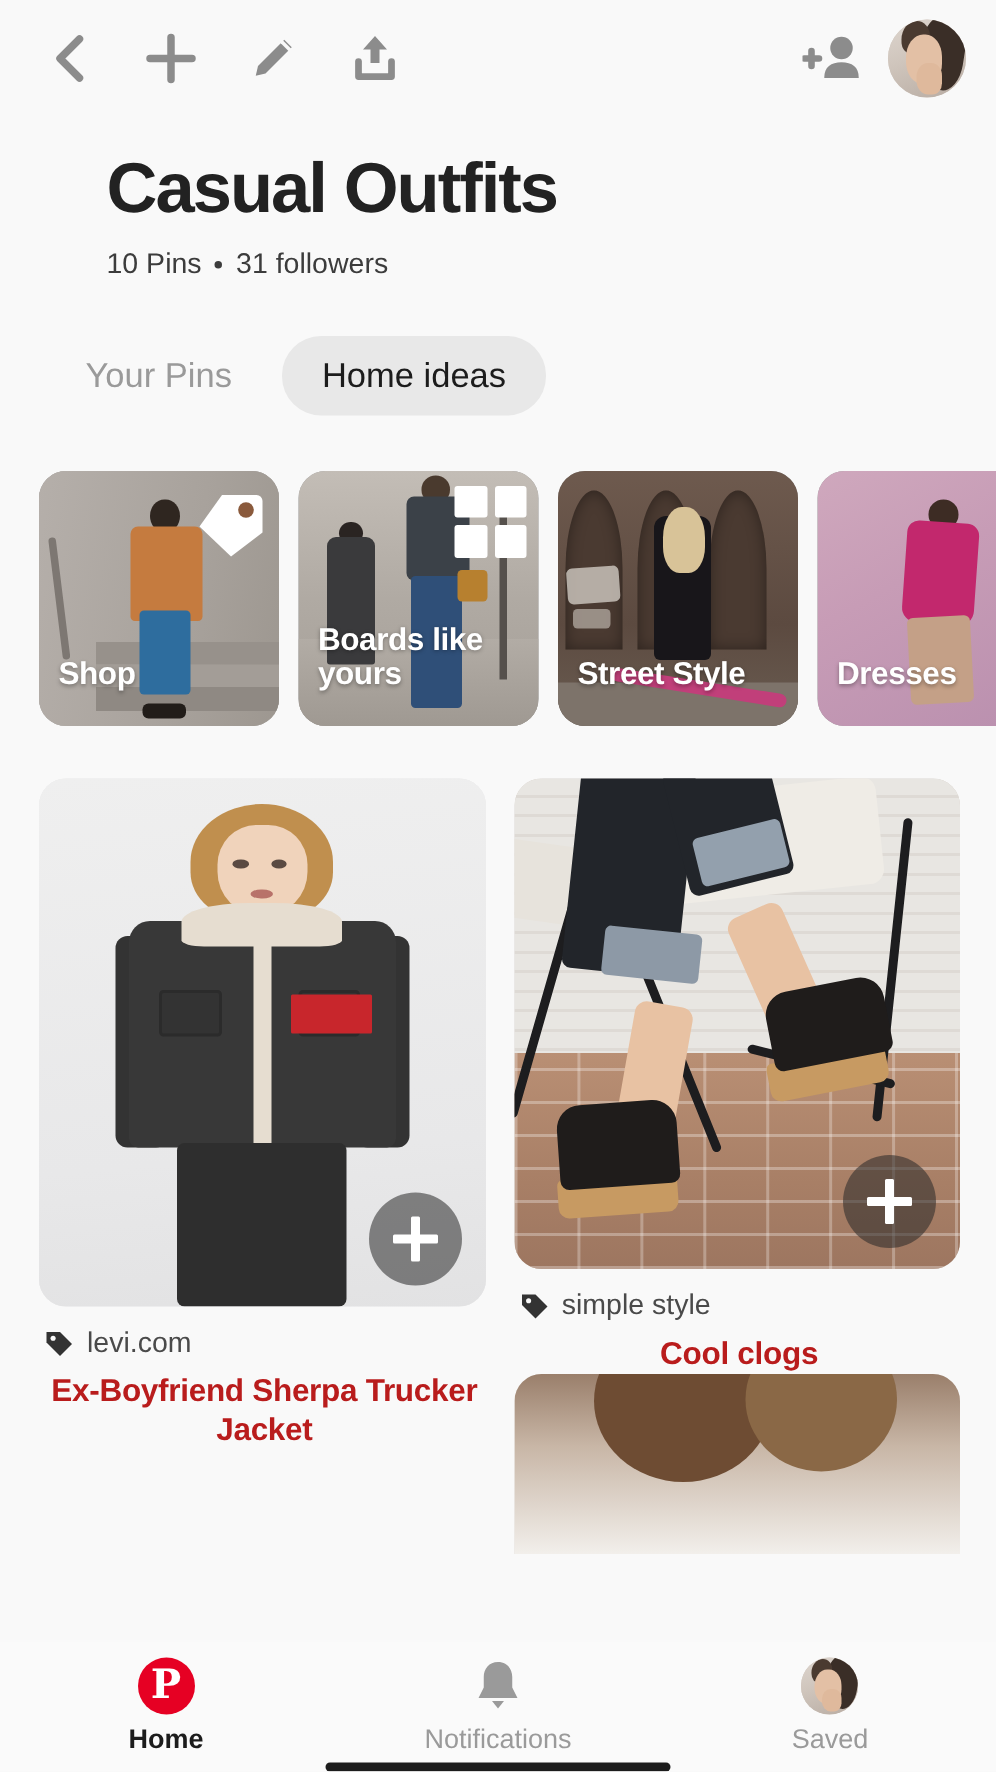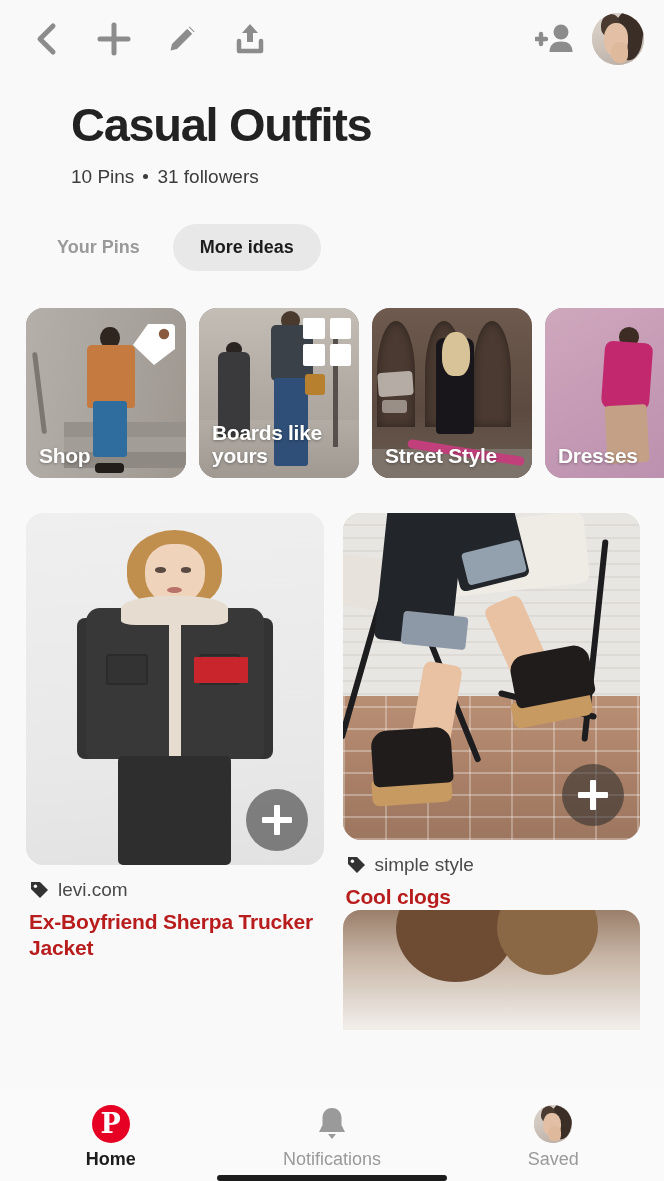--- a/index.html
+++ b/index.html
@@ -202,22 +202,22 @@
   }
 
   
   .tabs {
     display: flex;
     align-items: center;
     padding: 36px 0 0 30px;
     gap: 6px;
   }
   .tab {
-    font-size: 18px;
-    font-weight: bold;
+    font-size: 23px;
+    font-weight: normal;
     padding: 13px 27px;
     border-radius: 26px;
     cursor: pointer;
     white-space: nowrap;
   }
   .tab.inactive {
     color: #9a9a9a;
     background: transparent;
   }
   .tab.active {
@@ -239,21 +239,21 @@
     flex: 0 0 160px;
     border-radius: 18px;
     overflow: hidden;
     cursor: pointer;
     background: #9a9a9a;
   }
   .cat-label {
     position: absolute;
     left: 13px;
     right: 8px;
-    bottom: 10px;
+    bottom: 22px;
     color: #ffffff;
     font-size: 21px;
     font-weight: bold;
     line-height: 1.12;
     letter-spacing: -0.3px;
     text-shadow: 0 1px 3px rgba(0,0,0,0.35);
     z-index: 3;
   }
 
   
@@ -402,21 +402,21 @@
     background:#3d2c24; border-radius:50%;
   }
 
   
   .pin-grid {
     display: flex;
     gap: 19px;
     padding: 35px 24px 0 26px;
   }
   .pin-col { flex: 1 1 0; min-width: 0; }
-  .pin-card { margin-bottom: 38px; }
+  .pin-card { margin-bottom: 38px; text-align: center; }
 
   .pin-media {
     position: relative;
     border-radius: 18px;
     overflow: hidden;
     background: #ececec;
     cursor: pointer;
   }
   .pin-media.tall { height: 352px; }
   .pin-media.short { height: 327px; }
@@ -709,21 +709,21 @@
     <div class="board-title">Casual Outfits</div>
     <div class="board-meta">
       <span>10 Pins</span>
       <span class="meta-dot"></span>
       <span>31 followers</span>
     </div>
   </div>
 
   <div class="tabs">
     <div class="tab inactive">Your Pins</div>
-    <div class="tab active">More ideas</div>
+    <div class="tab active">Home ideas</div>
   </div>
 
   <div class="carousel">
 
     <div class="cat-card">
       <div class="art-shop">
         <span class="wall"></span>
         <span class="step s1"></span>
           <span class="step s2"></span>
           <span class="step s3"></span>

